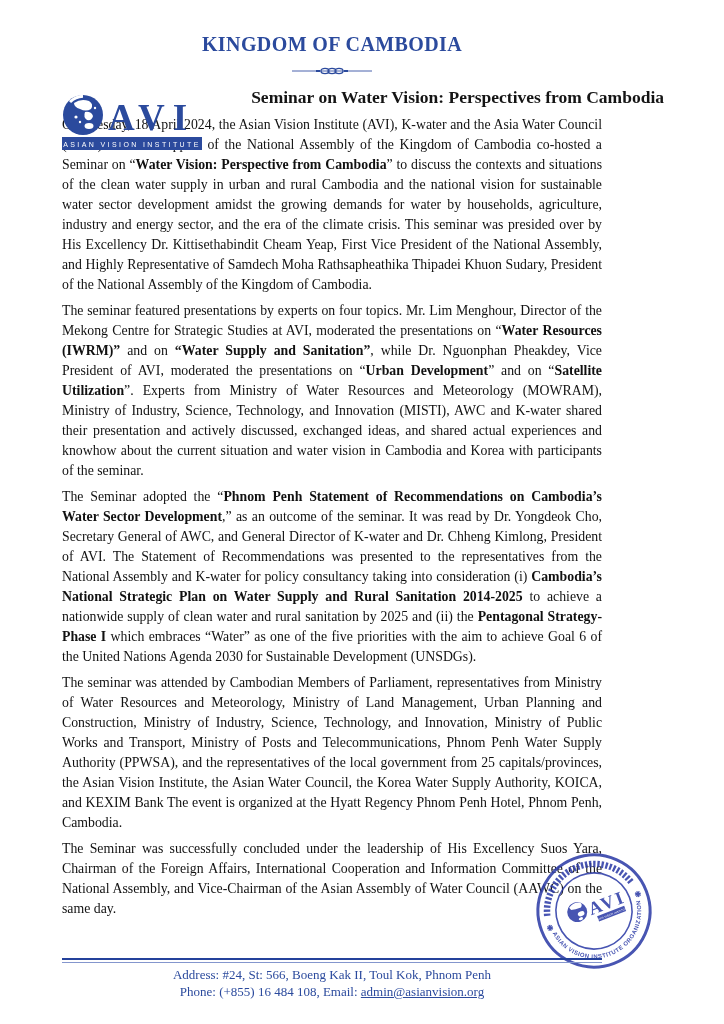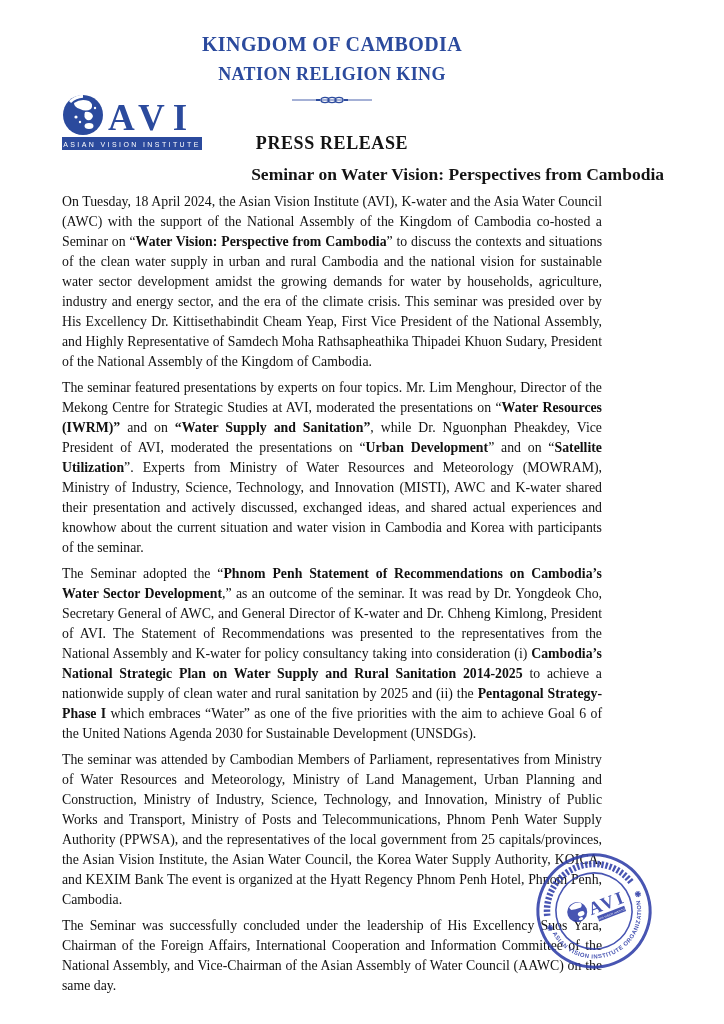--- a/index.html
+++ b/index.html
@@ -92,21 +92,20 @@
   .footer-line.second { margin-top:0; }
   .email-link { color:#2b4a9d; text-decoration:underline; cursor:pointer; }
 </style>
 </head>
 <body>
 
 <div class="page">
 
   <div>
     <div class="kingdom">KINGDOM OF CAMBODIA</div>
-    <div class="motto">NATION RELIGION KING</div>
 
     <svg class="ornament" width="80" height="12" viewBox="0 0 80 12">
       <line x1="0" y1="6" x2="80" y2="6" stroke="#4a63ad" stroke-width="1"></line>
       <ellipse cx="33" cy="6" rx="4" ry="2.6" fill="none" stroke="#2b4a9d" stroke-width="1.3"></ellipse>
       <ellipse cx="40" cy="6" rx="4" ry="2.6" fill="none" stroke="#2b4a9d" stroke-width="1.3"></ellipse>
       <ellipse cx="47" cy="6" rx="4" ry="2.6" fill="none" stroke="#2b4a9d" stroke-width="1.3"></ellipse>
       <line x1="24" y1="6" x2="28" y2="6" stroke="#2b4a9d" stroke-width="2"></line>
       <line x1="52" y1="6" x2="56" y2="6" stroke="#2b4a9d" stroke-width="2"></line>
     </svg>
 
@@ -119,21 +118,20 @@
         <ellipse cx="27" cy="33" rx="4.5" ry="3" fill="#ffffff"></ellipse>
         <circle cx="14" cy="24" r="1.6" fill="#ffffff"></circle>
         <circle cx="18" cy="29" r="1.2" fill="#ffffff"></circle>
         <circle cx="33" cy="15" r="1.2" fill="#ffffff"></circle>
       </g>
       <text x="46" y="37" font-family="Liberation Serif, serif" font-size="37" font-weight="bold" letter-spacing="8" fill="#2b4a9d">AVI</text>
       <rect x="0" y="44" width="140" height="13" fill="#2b4a9d"></rect>
       <text x="70" y="53.5" text-anchor="middle" font-family="Liberation Sans, sans-serif" font-size="7" letter-spacing="2.4" fill="#ffffff">ASIAN VISION INSTITUTE</text>
     </svg>
 
-    <div class="press">PRESS RELEASE</div>
     <h1 class="doc-title">Seminar on Water Vision: Perspectives from Cambodia</h1>
   </div>
 
   <div class="content body">
     <p><span>On Tuesday, 18 April 2024, the Asian Vision Institute (AVI), K-water and the Asia Water Council (AWC) with the support of the National Assembly of the Kingdom of Cambodia co-hosted a Seminar on “</span><span class="b">Water Vision: Perspective from Cambodia</span><span>” to discuss the contexts and situations of the clean water supply in urban and rural Cambodia and the national vision for sustainable water sector development amidst the growing demands for water by households, agriculture, industry and energy sector, and the era of the climate crisis. This seminar was presided over by His Excellency Dr. Kittisethabindit Cheam Yeap, First Vice President of the National Assembly, and Highly Representative of Samdech Moha Rathsapheathika Thipadei Khuon Sudary, President of the National Assembly of the Kingdom of Cambodia.</span></p>
     <p><span>The seminar featured presentations by experts on four topics. Mr. Lim Menghour, Director of the Mekong Centre for Strategic Studies at AVI, moderated the presentations on “</span><span class="b">Water Resources (IWRM)”</span><span> and on </span><span class="b">“Water Supply and Sanitation”</span><span>, while Dr. Nguonphan Pheakdey, Vice President of AVI, moderated the presentations on “</span><span class="b">Urban Development</span><span>” and on “</span><span class="b">Satellite Utilization</span><span>”. Experts from Ministry of Water Resources and Meteorology (MOWRAM), Ministry of Industry, Science, Technology, and Innovation (MISTI), AWC and K-water shared their presentation and actively discussed, exchanged ideas, and shared actual experiences and knowhow about the current situation and water vision in Cambodia and Korea with participants of the seminar.</span></p>
     <p><span>The Seminar adopted the “</span><span class="b">Phnom Penh Statement of Recommendations on Cambodia’s Water Sector Development</span><span>,” as an outcome of the seminar. It was read by Dr. Yongdeok Cho, Secretary General of AWC, and General Director of K-water and Dr. Chheng Kimlong, President of AVI. The Statement of Recommendations was presented to the representatives from the National Assembly and K-water for policy consultancy taking into consideration (i) </span><span class="b">Cambodia’s National Strategic Plan on Water Supply and Rural Sanitation 2014-2025</span><span> to achieve a nationwide supply of clean water and rural sanitation by 2025 and (ii) the </span><span class="b">Pentagonal Strategy-Phase I</span><span> which embraces “Water” as one of the five priorities with the aim to achieve Goal 6 of the United Nations Agenda 2030 for Sustainable Development (UNSDGs).</span></p>
     <p><span>The seminar was attended by Cambodian Members of Parliament, representatives from Ministry of Water Resources and Meteorology, Ministry of Land Management, Urban Planning and Construction, Ministry of Industry, Science, Technology, and Innovation, Ministry of Public Works and Transport, Ministry of Posts and Telecommunications, Phnom Penh Water Supply Authority (PPWSA), and the representatives of the local government from 25 capitals/provinces, the Asian Vision Institute, the Asian Water Council, the Korea Water Supply Authority, KOICA, and KEXIM Bank The event is organized at the Hyatt Regency Phnom Penh Hotel, Phnom Penh, Cambodia.</span></p>
     <p><span>The Seminar was successfully concluded under the leadership of His Excellency Suos Yara, Chairman of the Foreign Affairs, International Cooperation and Information Committee of the National Assembly, and Vice-Chairman of the Asian Assembly of Water Council (AAWC) on the same day.</span></p>
   </div>
@@ -166,14 +164,19 @@
       <circle cx="-16" cy="-5" r="10" fill="#2f3ea8"></circle>
       <path d="M -22,-12 Q -16,-16 -10,-13 Q -8,-10 -11,-8 Q -17,-8 -21,-9 Z" fill="#ffffff"></path>
       <ellipse cx="-13" cy="-2" rx="3.4" ry="2.4" fill="#ffffff"></ellipse>
       <ellipse cx="-15" cy="2.5" rx="2.2" ry="1.4" fill="#ffffff"></ellipse>
       <text x="15" y="3" text-anchor="middle" font-family="Liberation Serif, serif" font-size="18" font-weight="bold" letter-spacing="2.5" fill="#2f3ea8">AVI</text>
       <rect x="1" y="6" width="29" height="5.6" fill="#2f3ea8"></rect>
       <text x="15.5" y="10.2" text-anchor="middle" font-family="Liberation Sans, sans-serif" font-size="2.5" letter-spacing="0.2" fill="#ffffff">ASIAN VISION INSTITUTE</text>
     </g>
   </svg>
 
+  <div class="footer">
+    <div class="footer-rule"></div>
+    <div class="footer-line">Address: #24, St: 566, Boeng Kak II, Toul Kok, Phnom Penh</div>
+    <div class="footer-line second"><span>Phone: (+855) 16 484 108, Email: </span><span class="email-link">admin@asianvision.org</span></div>
+  </div>
 
 </div>
 
 </body></html>

